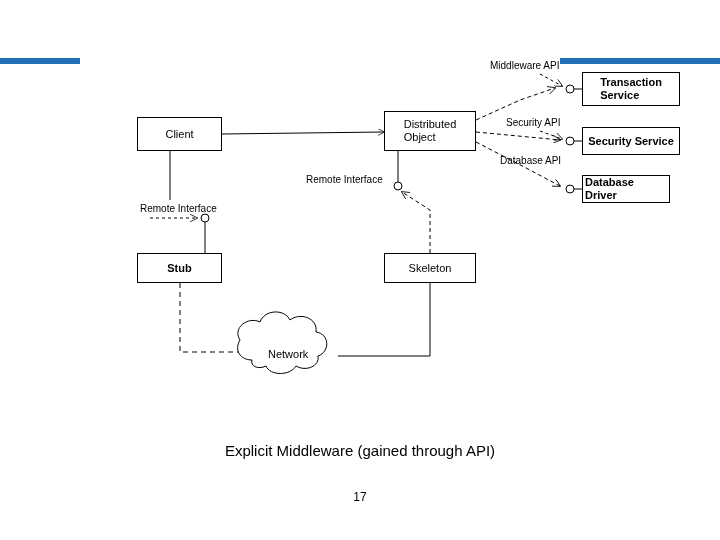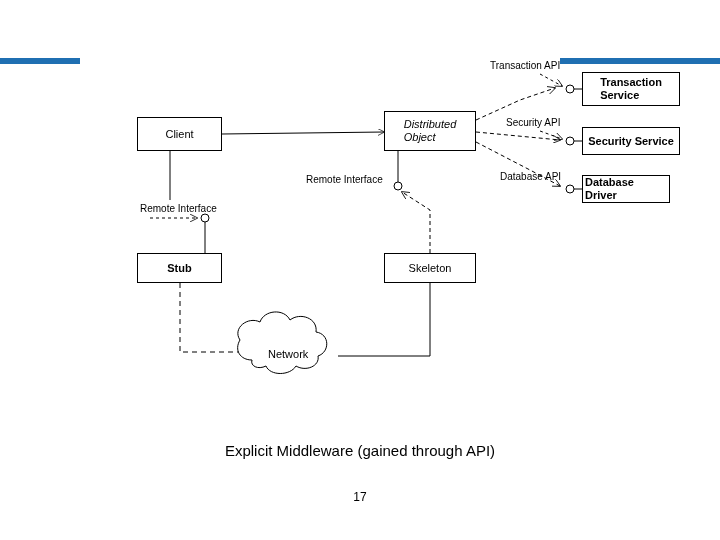--- a/index.html
+++ b/index.html
@@ -66,21 +66,21 @@
 </head>
 <body>
 
 <div class="bar left"></div>
 <div class="bar right"></div>
 
 <div class="box" style="left:137px; top:117px; width:85px; height:34px;">
   <span>Client</span>
 </div>
 
-<div class="box" style="left:384px; top:111px; width:92px; height:40px;font-style:italic;">
+<div class="box" style="left:384px; top:111px; width:92px; height:40px;">
   <span style="white-space:pre-line;">Distributed
 Object</span>
 </div>
 
 <div class="box bold" style="left:582px; top:72px; width:98px; height:34px;">
   <span style="white-space:pre-line;">Transaction
 Service</span>
 </div>
 
 <div class="box bold" style="left:582px; top:127px; width:98px; height:28px;">
@@ -92,23 +92,23 @@
 </div>
 
 <div class="box bold" style="left:137px; top:253px; width:85px; height:30px;">
   <span>Stub</span>
 </div>
 
 <div class="box" style="left:384px; top:253px; width:92px; height:30px;">
   <span>Skeleton</span>
 </div>
 
-<span class="lbl" style="left:490px; top:60px;">Transaction API</span>
+<span class="lbl" style="left:490px; top:60px;">Middleware API</span>
 <span class="lbl" style="left:506px; top:117px;">Security API</span>
-<span class="lbl" style="left:500px; top:155px;margin-top:16px;">Database API</span>
+<span class="lbl" style="left:500px; top:155px;">Database API</span>
 <span class="lbl" style="left:306px; top:174px;">Remote Interface</span>
 <span class="lbl" style="left:140px; top:203px;">Remote Interface</span>
 
 <svg class="overlay" viewBox="0 0 720 540">
   <defs>
     <marker id="openarrow" viewBox="0 0 10 10" refX="9" refY="5" markerWidth="8" markerHeight="8" orient="auto">
       <path d="M0,0 L10,5 L0,10" fill="none" stroke="#000" stroke-width="1"></path>
     </marker>
     <marker id="arrowline" viewBox="0 0 10 10" refX="9" refY="5" markerWidth="7" markerHeight="7" orient="auto">
       <path d="M0,0 L10,5 L0,10" fill="none" stroke="#000" stroke-width="1"></path>

